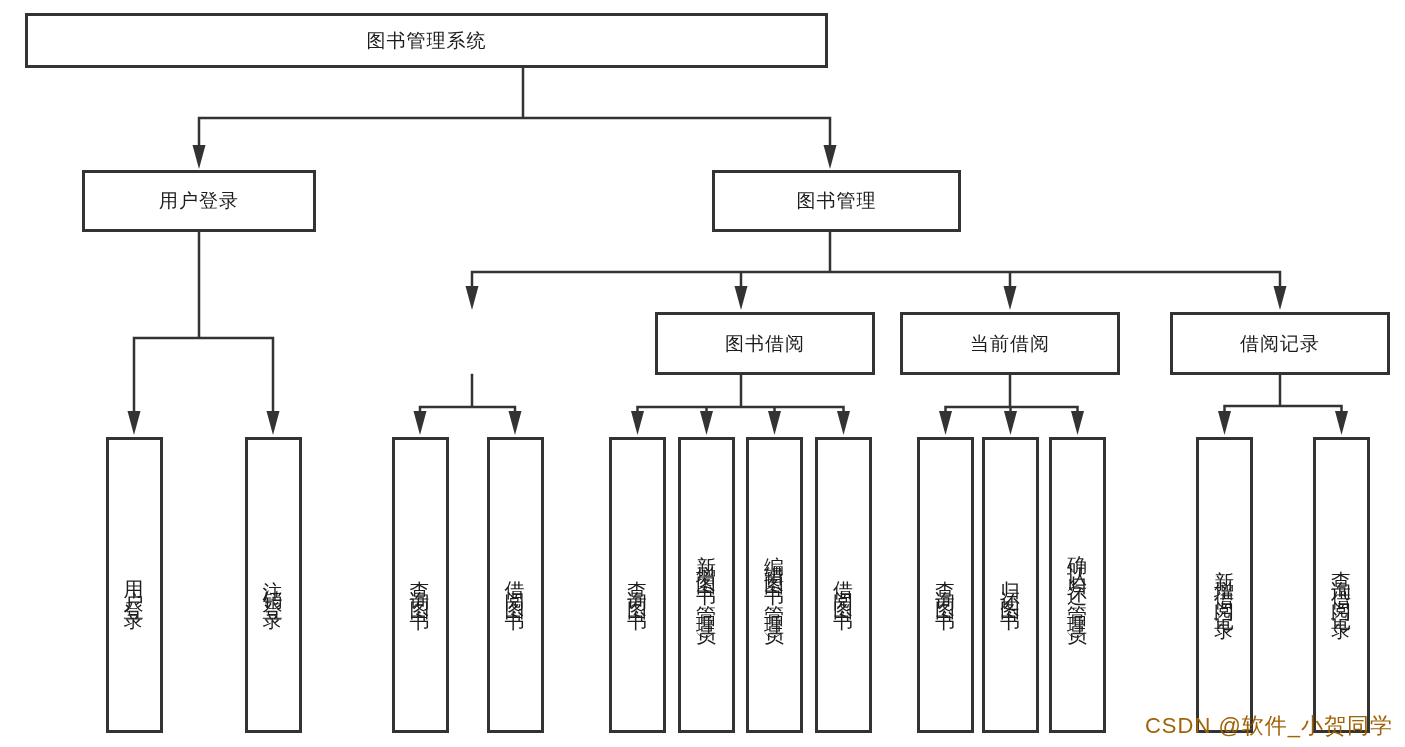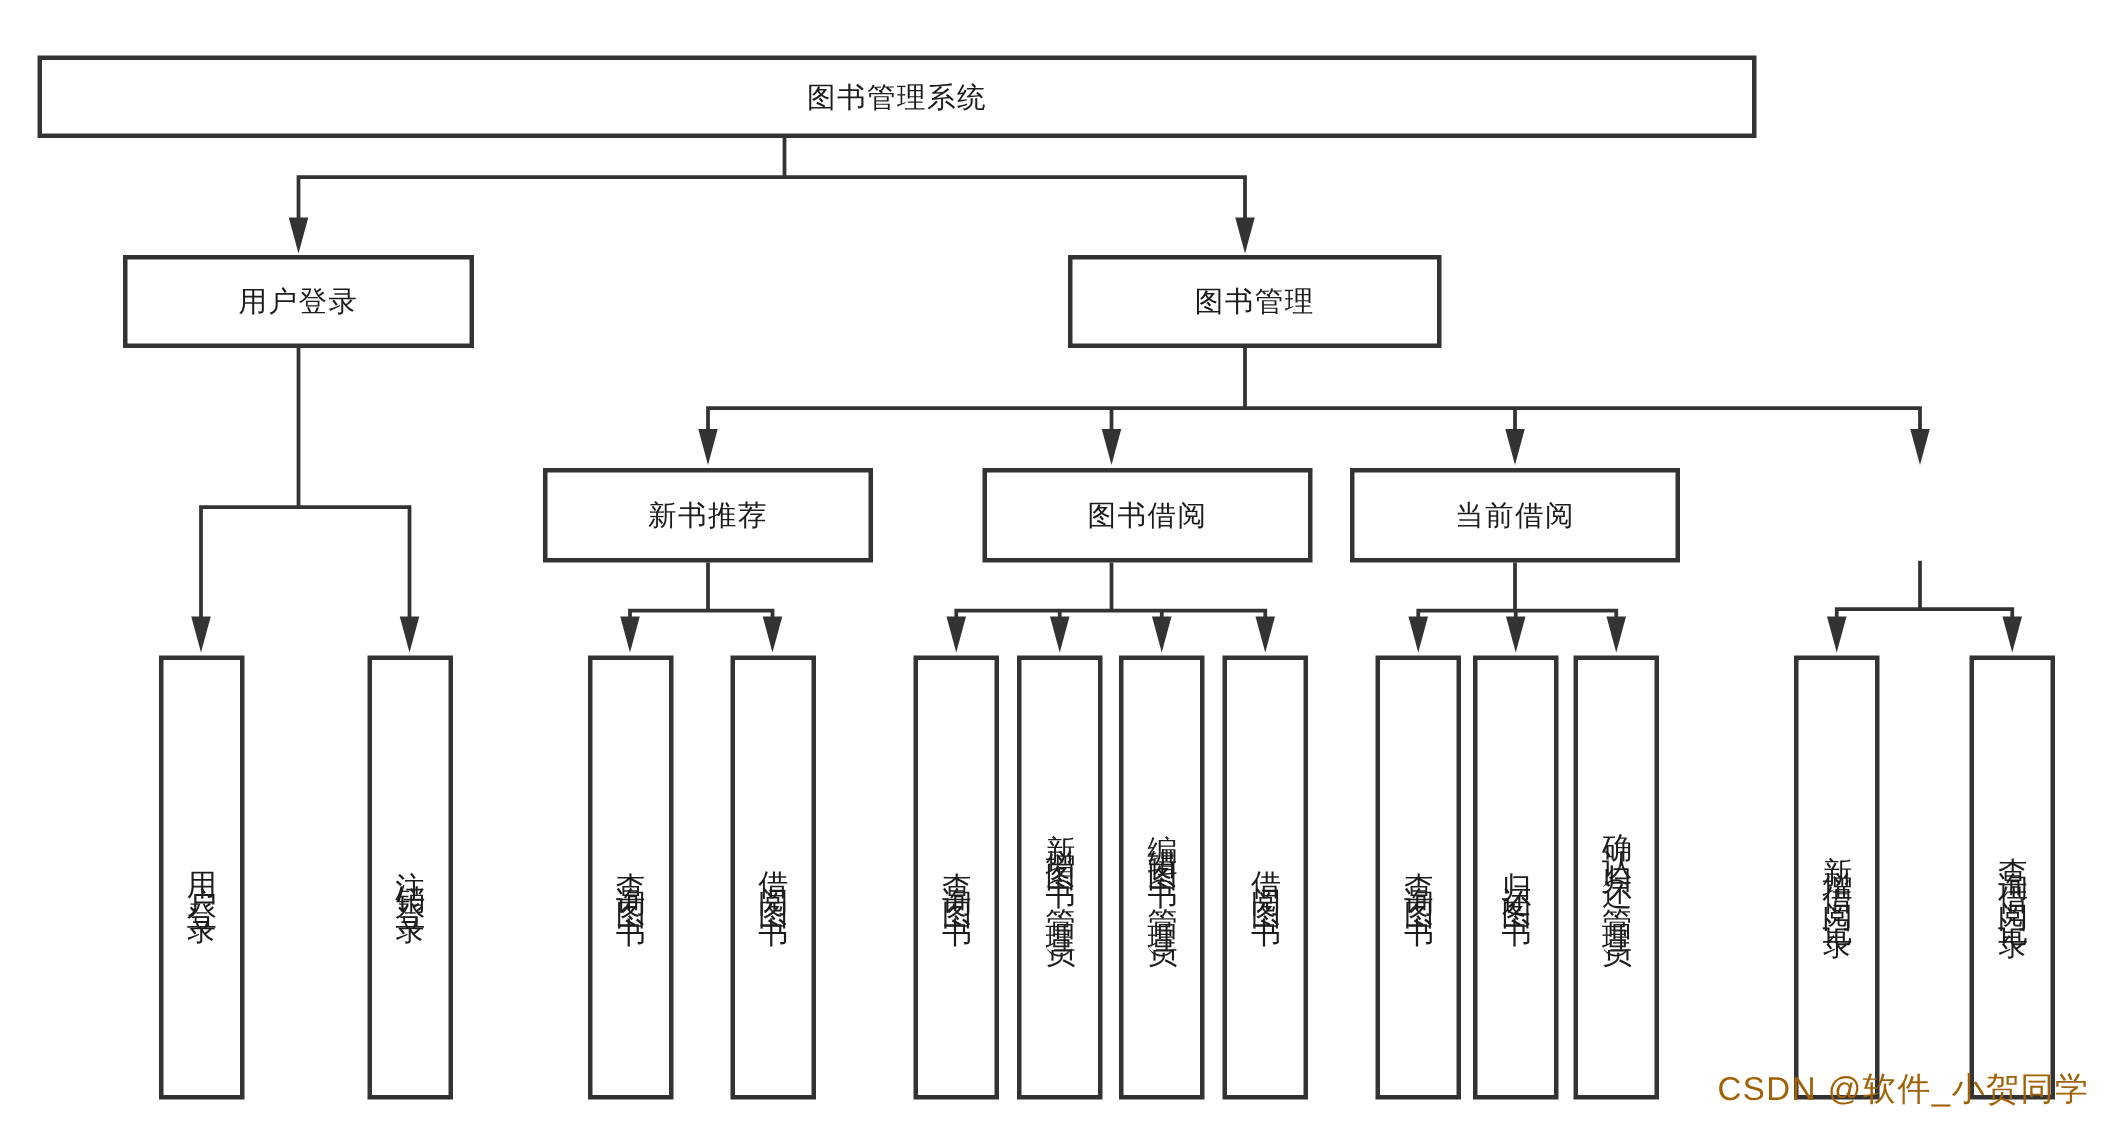--- a/index.html
+++ b/index.html
@@ -23,21 +23,21 @@
     background: #ffffff;
     border: 3px solid #333333;
     display: flex;
     align-items: center;
     justify-content: center;
     color: #1c1c1c;
     z-index: 1;
     text-align: center;
   }
   .h-label { font-size: 19px; letter-spacing: 1px; }
-  .root-box   { left: 25px;   top: 13px;  width: 1146px; height: 55px; margin-top: 24px; }
+  .root-box   { left: 25px;   top: 13px;  width: 803px; height: 55px; }
   .l2a        { left: 82px;   top: 170px; width: 234px; height: 62px; }
   .l2b        { left: 712px;  top: 170px; width: 249px; height: 62px; }
   .l3         { top: 312px; width: 220px; height: 63px; }
   .l3a { left: 362px; }
   .l3b { left: 631px; margin-left: 24px; }
   .l3c { left: 900px; }
   .l3d { left: 1170px; }
   .leaf {
     top: 437px;
     width: 57px;
@@ -108,23 +108,23 @@
       <polygon points="1218,411 1231,411 1224.5,435"></polygon>
       <polygon points="1335,411 1348,411 1341.5,435"></polygon>
     </g>
   </svg>
 
   <div class="box root-box h-label">图书管理系统</div>
 
   <div class="box l2a h-label">用户登录</div>
   <div class="box l2b h-label">图书管理</div>
 
-  <div class="box l3 l3a h-label">新书推荐</div>
   <div class="box l3 l3b h-label">图书借阅</div>
   <div class="box l3 l3c h-label">当前借阅</div>
+  <div class="box l3 l3d h-label">借阅记录</div>
 
   <div class="box leaf leafA1">用户登录</div>
   <div class="box leaf leafA2">注销登录</div>
 
   <div class="box leaf leafB1">查询图书</div>
   <div class="box leaf leafB2">借阅图书</div>
 
   <div class="box leaf leafC1">查询图书</div>
   <div class="box leaf leafC2">新增图书（管理员）</div>
   <div class="box leaf leafC3">编辑图书（管理员）</div>

